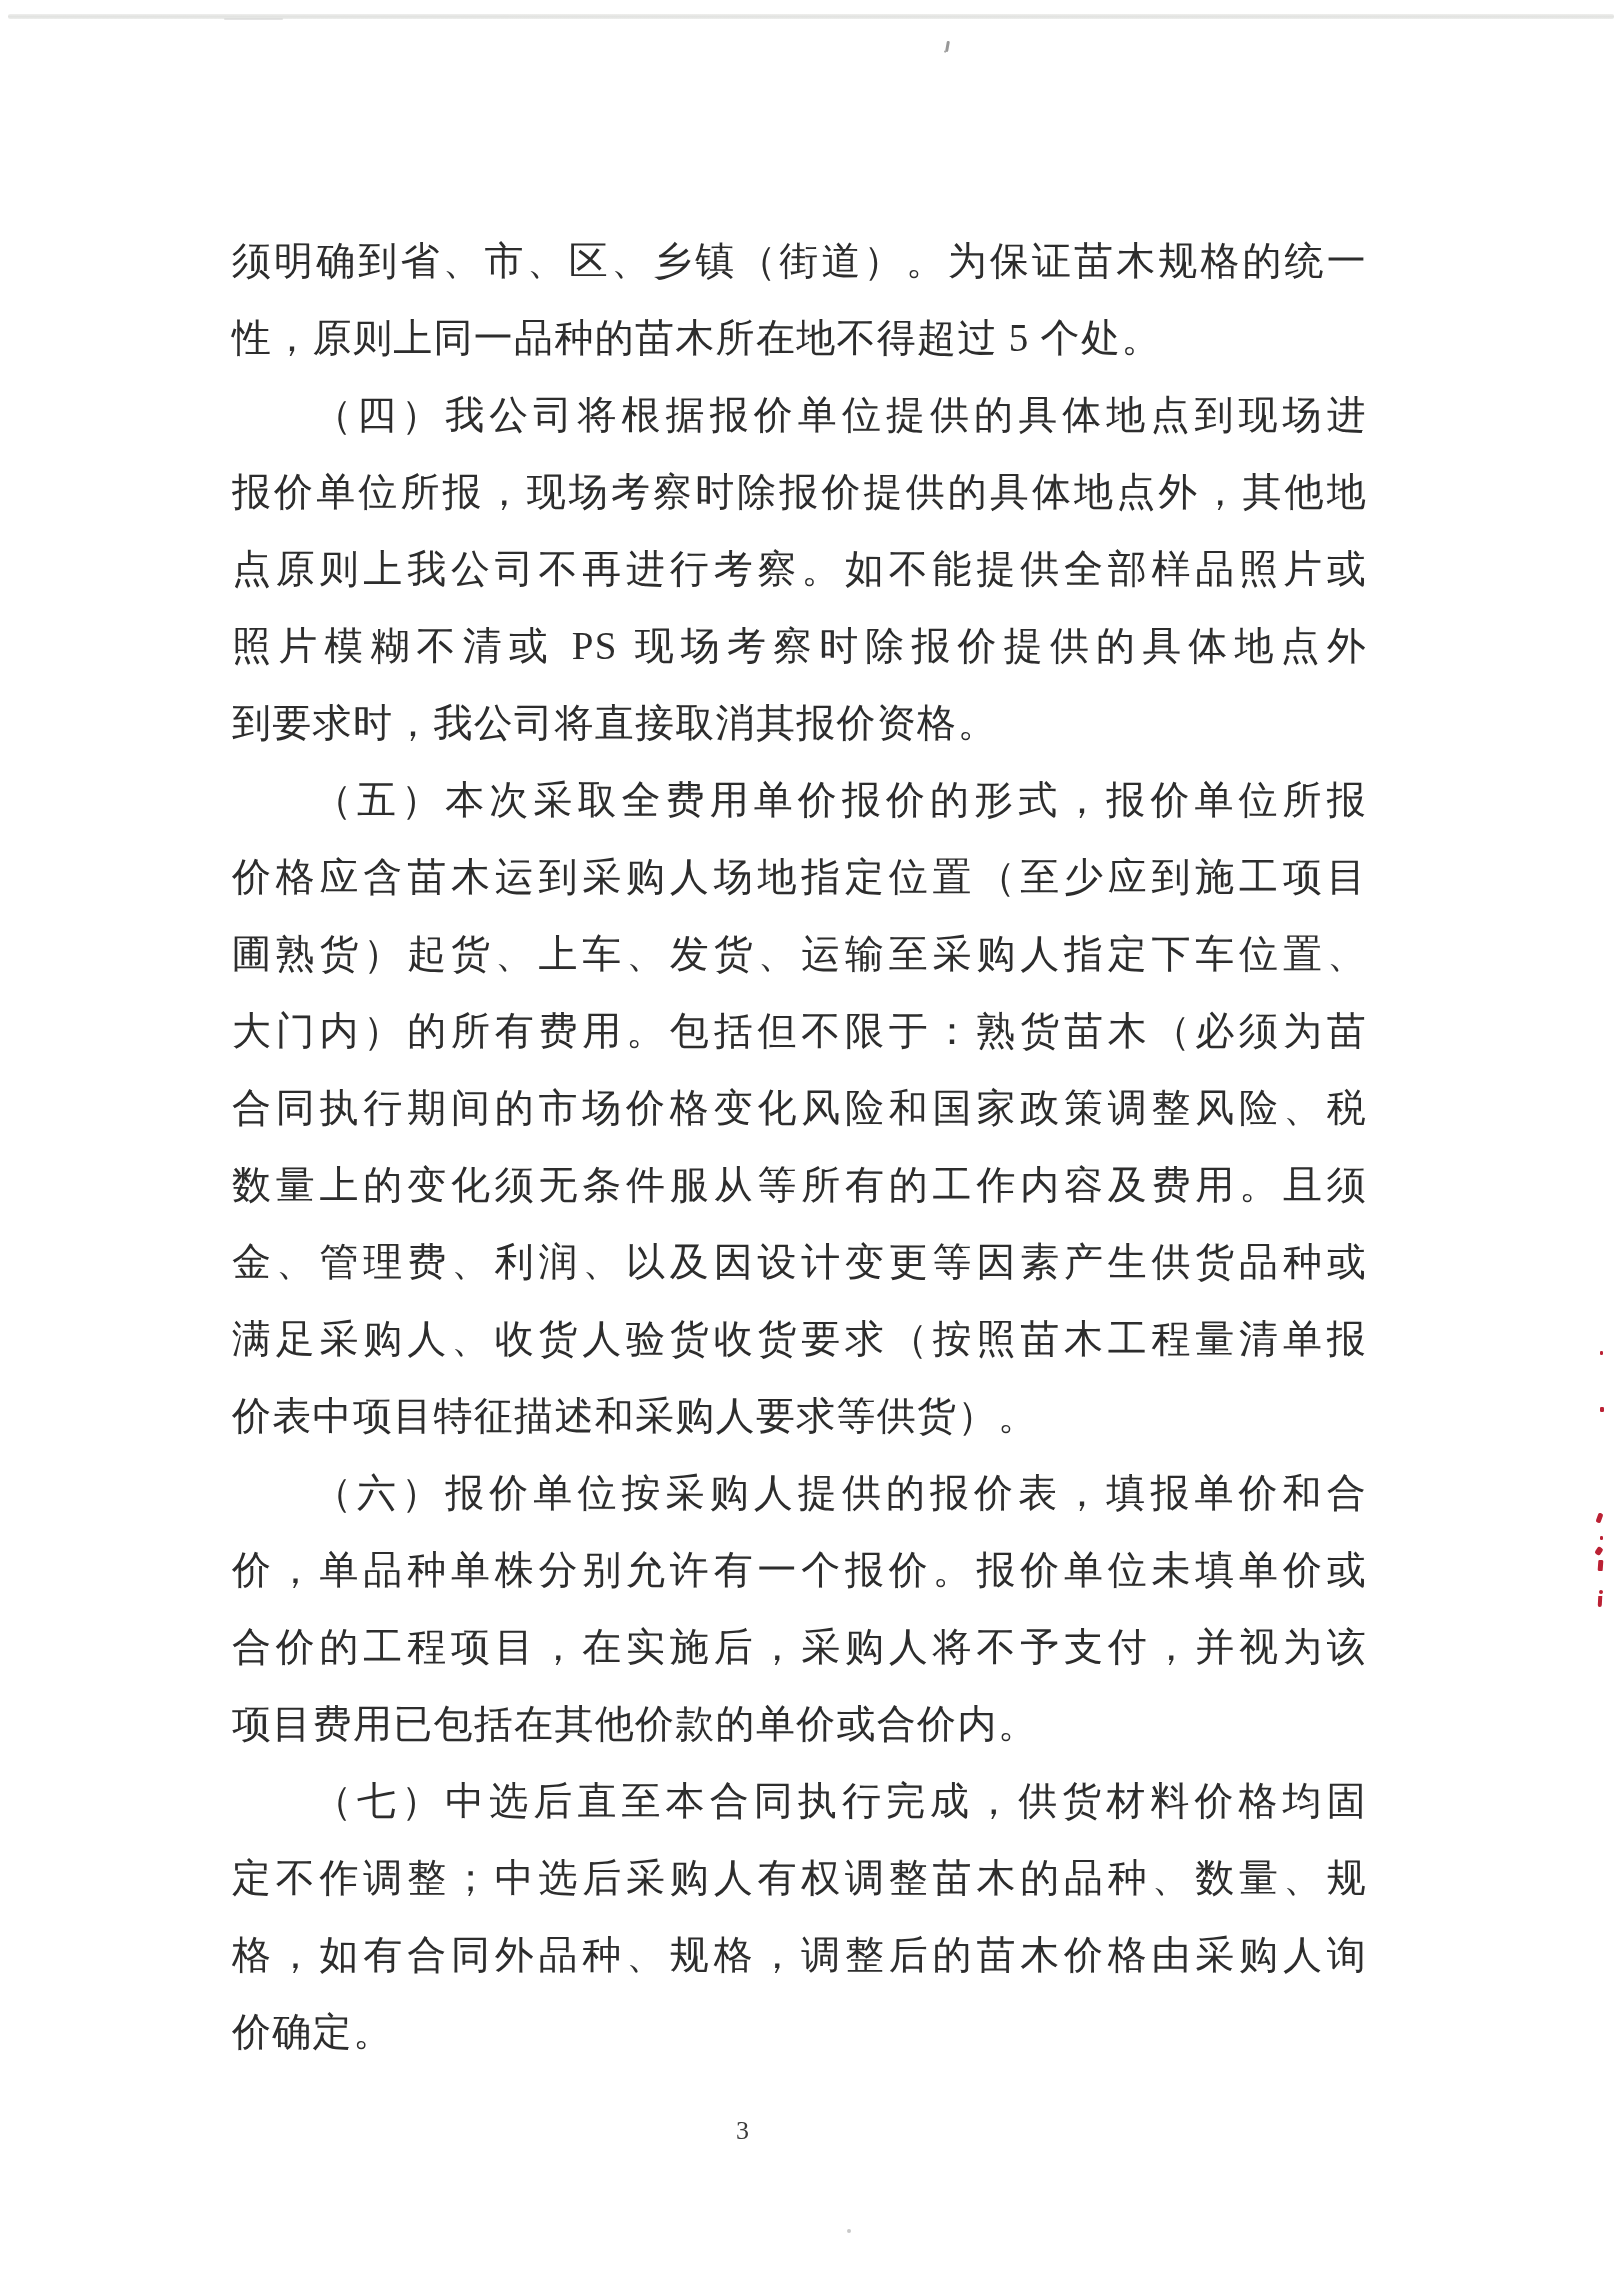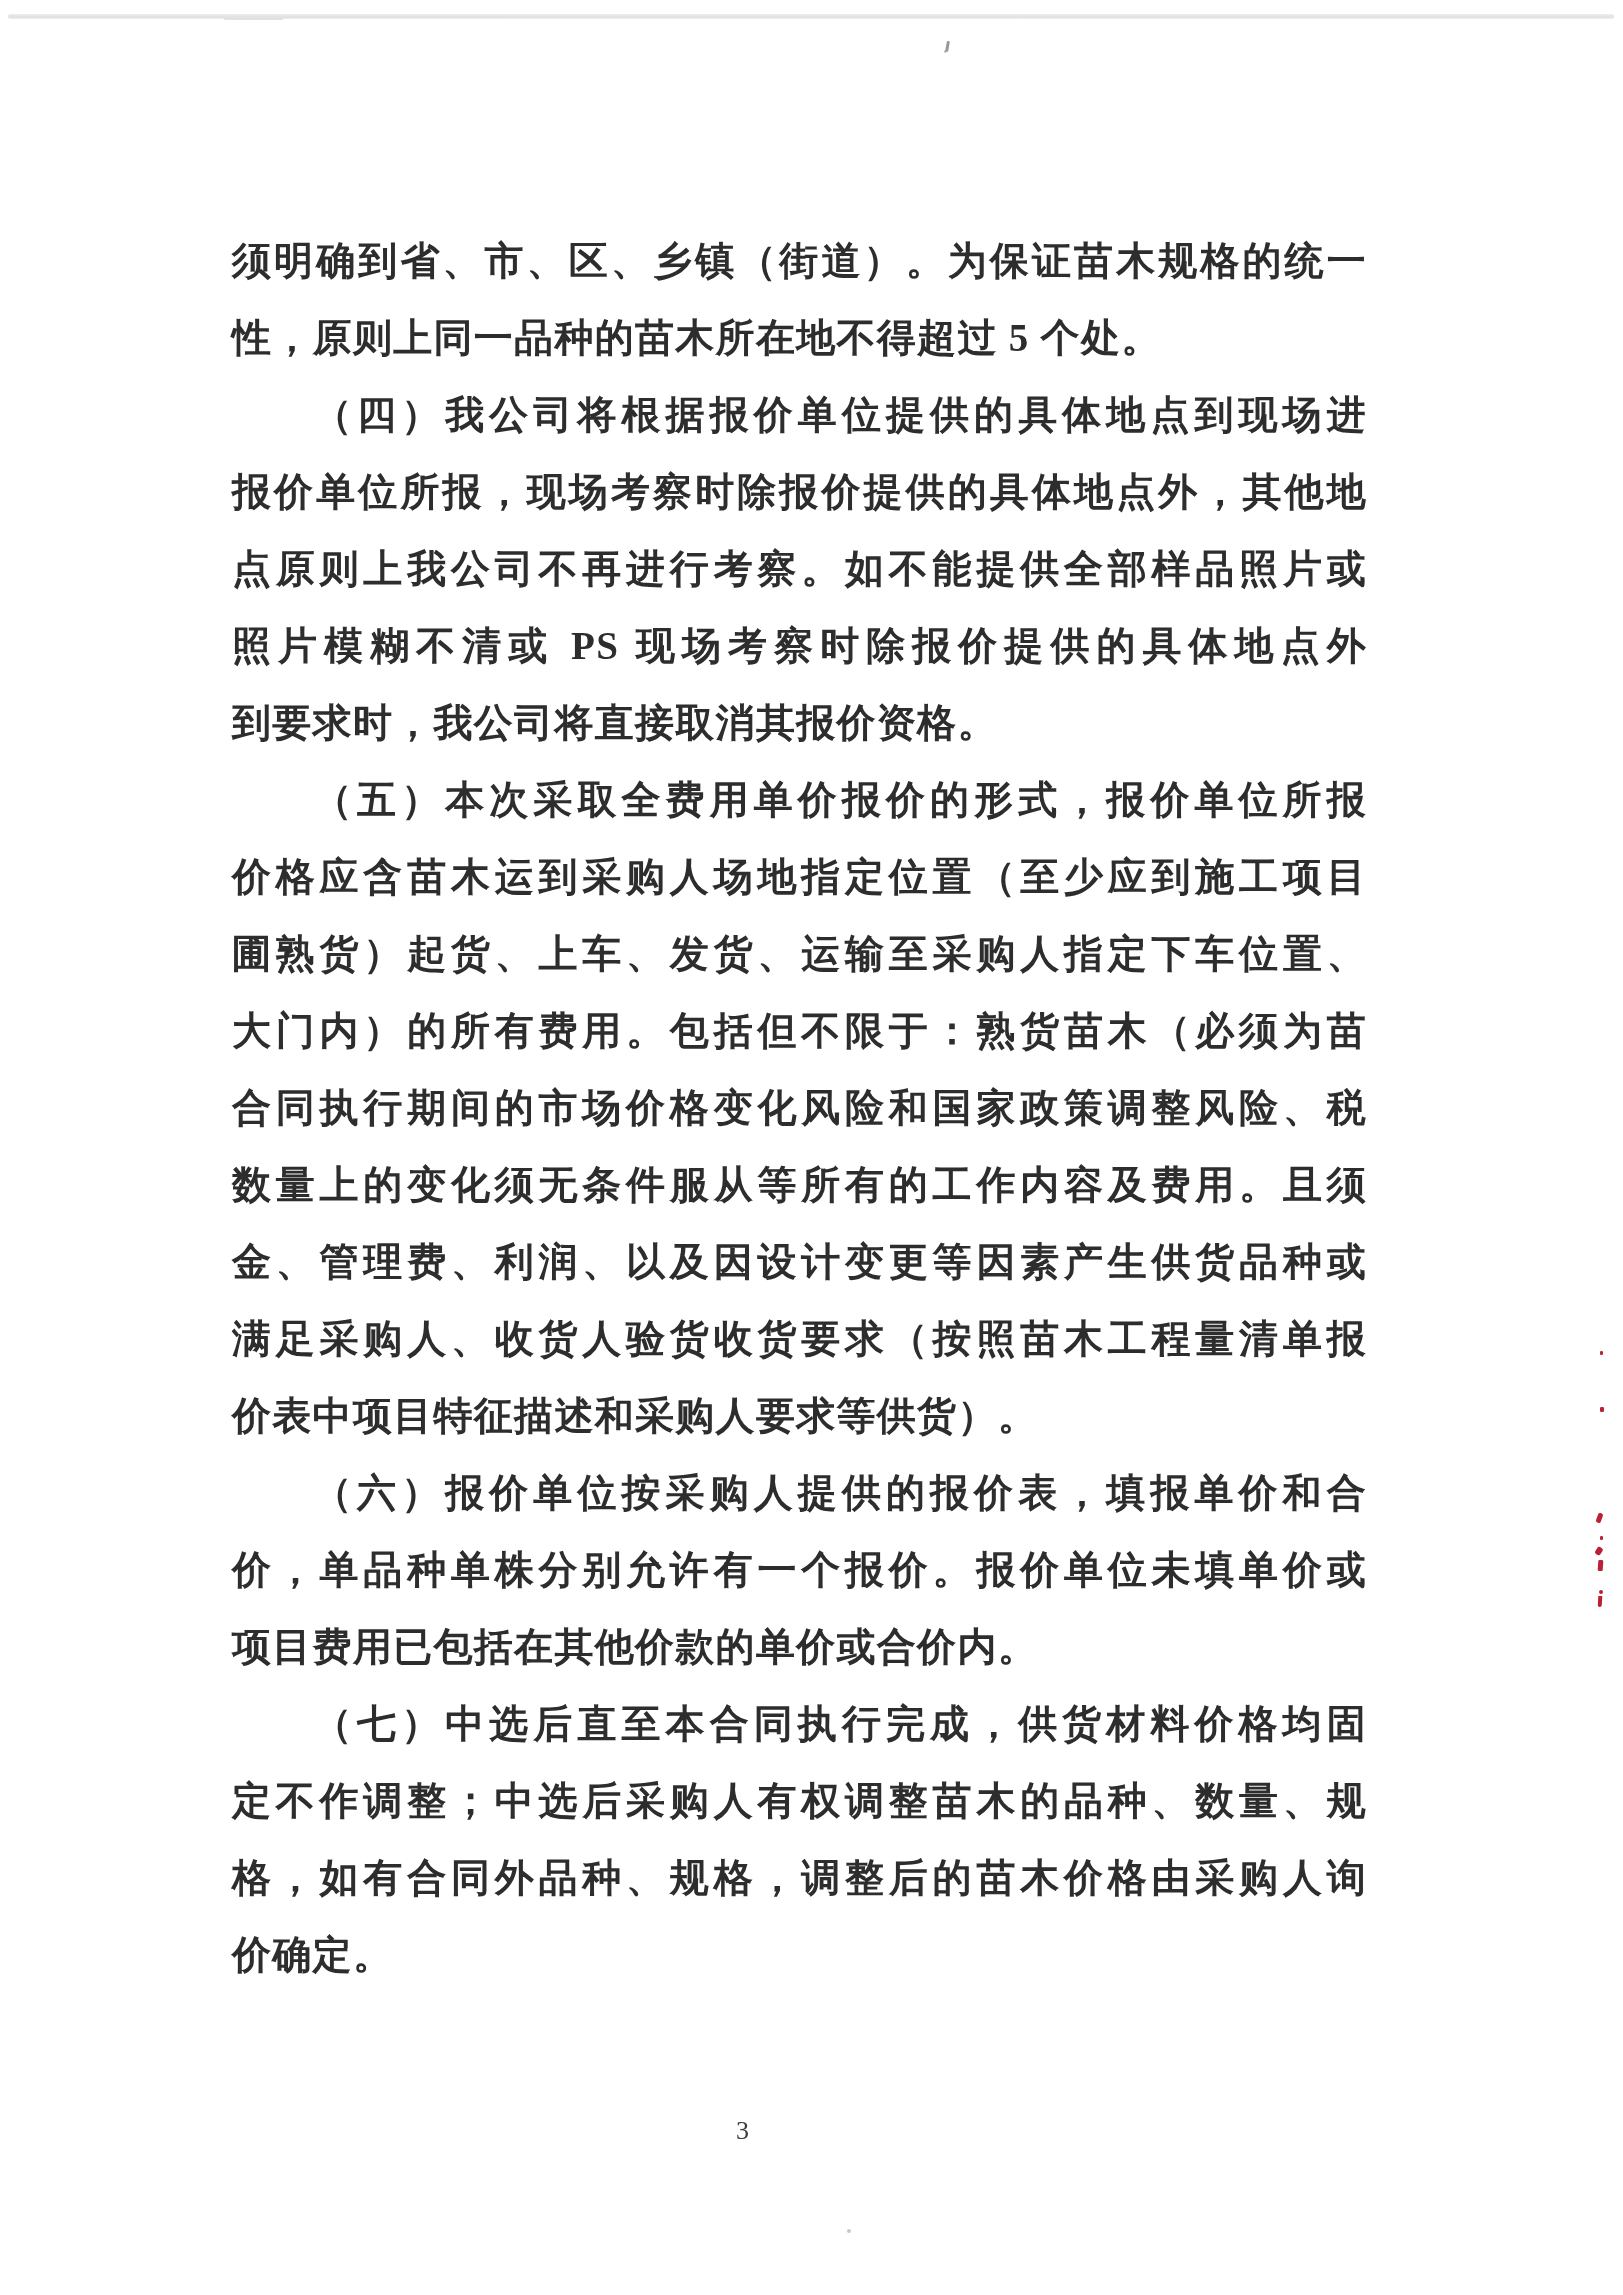--- a/index.html
+++ b/index.html
@@ -53,21 +53,20 @@
     border-radius: 50%;
   }
 
   
   .text-block {
     position: absolute;
     left: 232px;
     top: 222px;
     width: 1135px;
     color: var(--ink, #2d2d2d);
-    font-weight: bold;
   }
   .line {
     height: 77px;
     line-height: 77px;
     font-size: 39px;
     letter-spacing: 1.3px;
     white-space: normal;
     text-align: justify;
     text-align-last: justify;
     -moz-text-align-last: justify;
@@ -134,20 +133,21 @@
     <div class="line">价格应含苗木运到采购人场地指定位置（至少应到施工项目</div>
     <div class="line">圃熟货）起货、上车、发货、运输至采购人指定下车位置、</div>
     <div class="line">大门内）的所有费用。包括但不限于：熟货苗木（必须为苗</div>
     <div class="line">合同执行期间的市场价格变化风险和国家政策调整风险、税</div>
     <div class="line">数量上的变化须无条件服从等所有的工作内容及费用。且须</div>
     <div class="line">金、管理费、利润、以及因设计变更等因素产生供货品种或</div>
     <div class="line">满足采购人、收货人验货收货要求（按照苗木工程量清单报</div>
     <div class="line end">价表中项目特征描述和采购人要求等供货）。</div>
     <div class="line indent">（六）报价单位按采购人提供的报价表，填报单价和合</div>
     <div class="line">价，单品种单株分别允许有一个报价。报价单位未填单价或</div>
+    <div class="line">合价的工程项目，在实施后，采购人将不予支付，并视为该</div>
     <div class="line end">项目费用已包括在其他价款的单价或合价内。</div>
     <div class="line indent">（七）中选后直至本合同执行完成，供货材料价格均固</div>
     <div class="line">定不作调整；中选后采购人有权调整苗木的品种、数量、规</div>
     <div class="line">格，如有合同外品种、规格，调整后的苗木价格由采购人询</div>
     <div class="line end">价确定。</div>
   </div>
 
   <div class="page-number">3</div>
 
   <div class="stamp-fragment sf1"></div>

